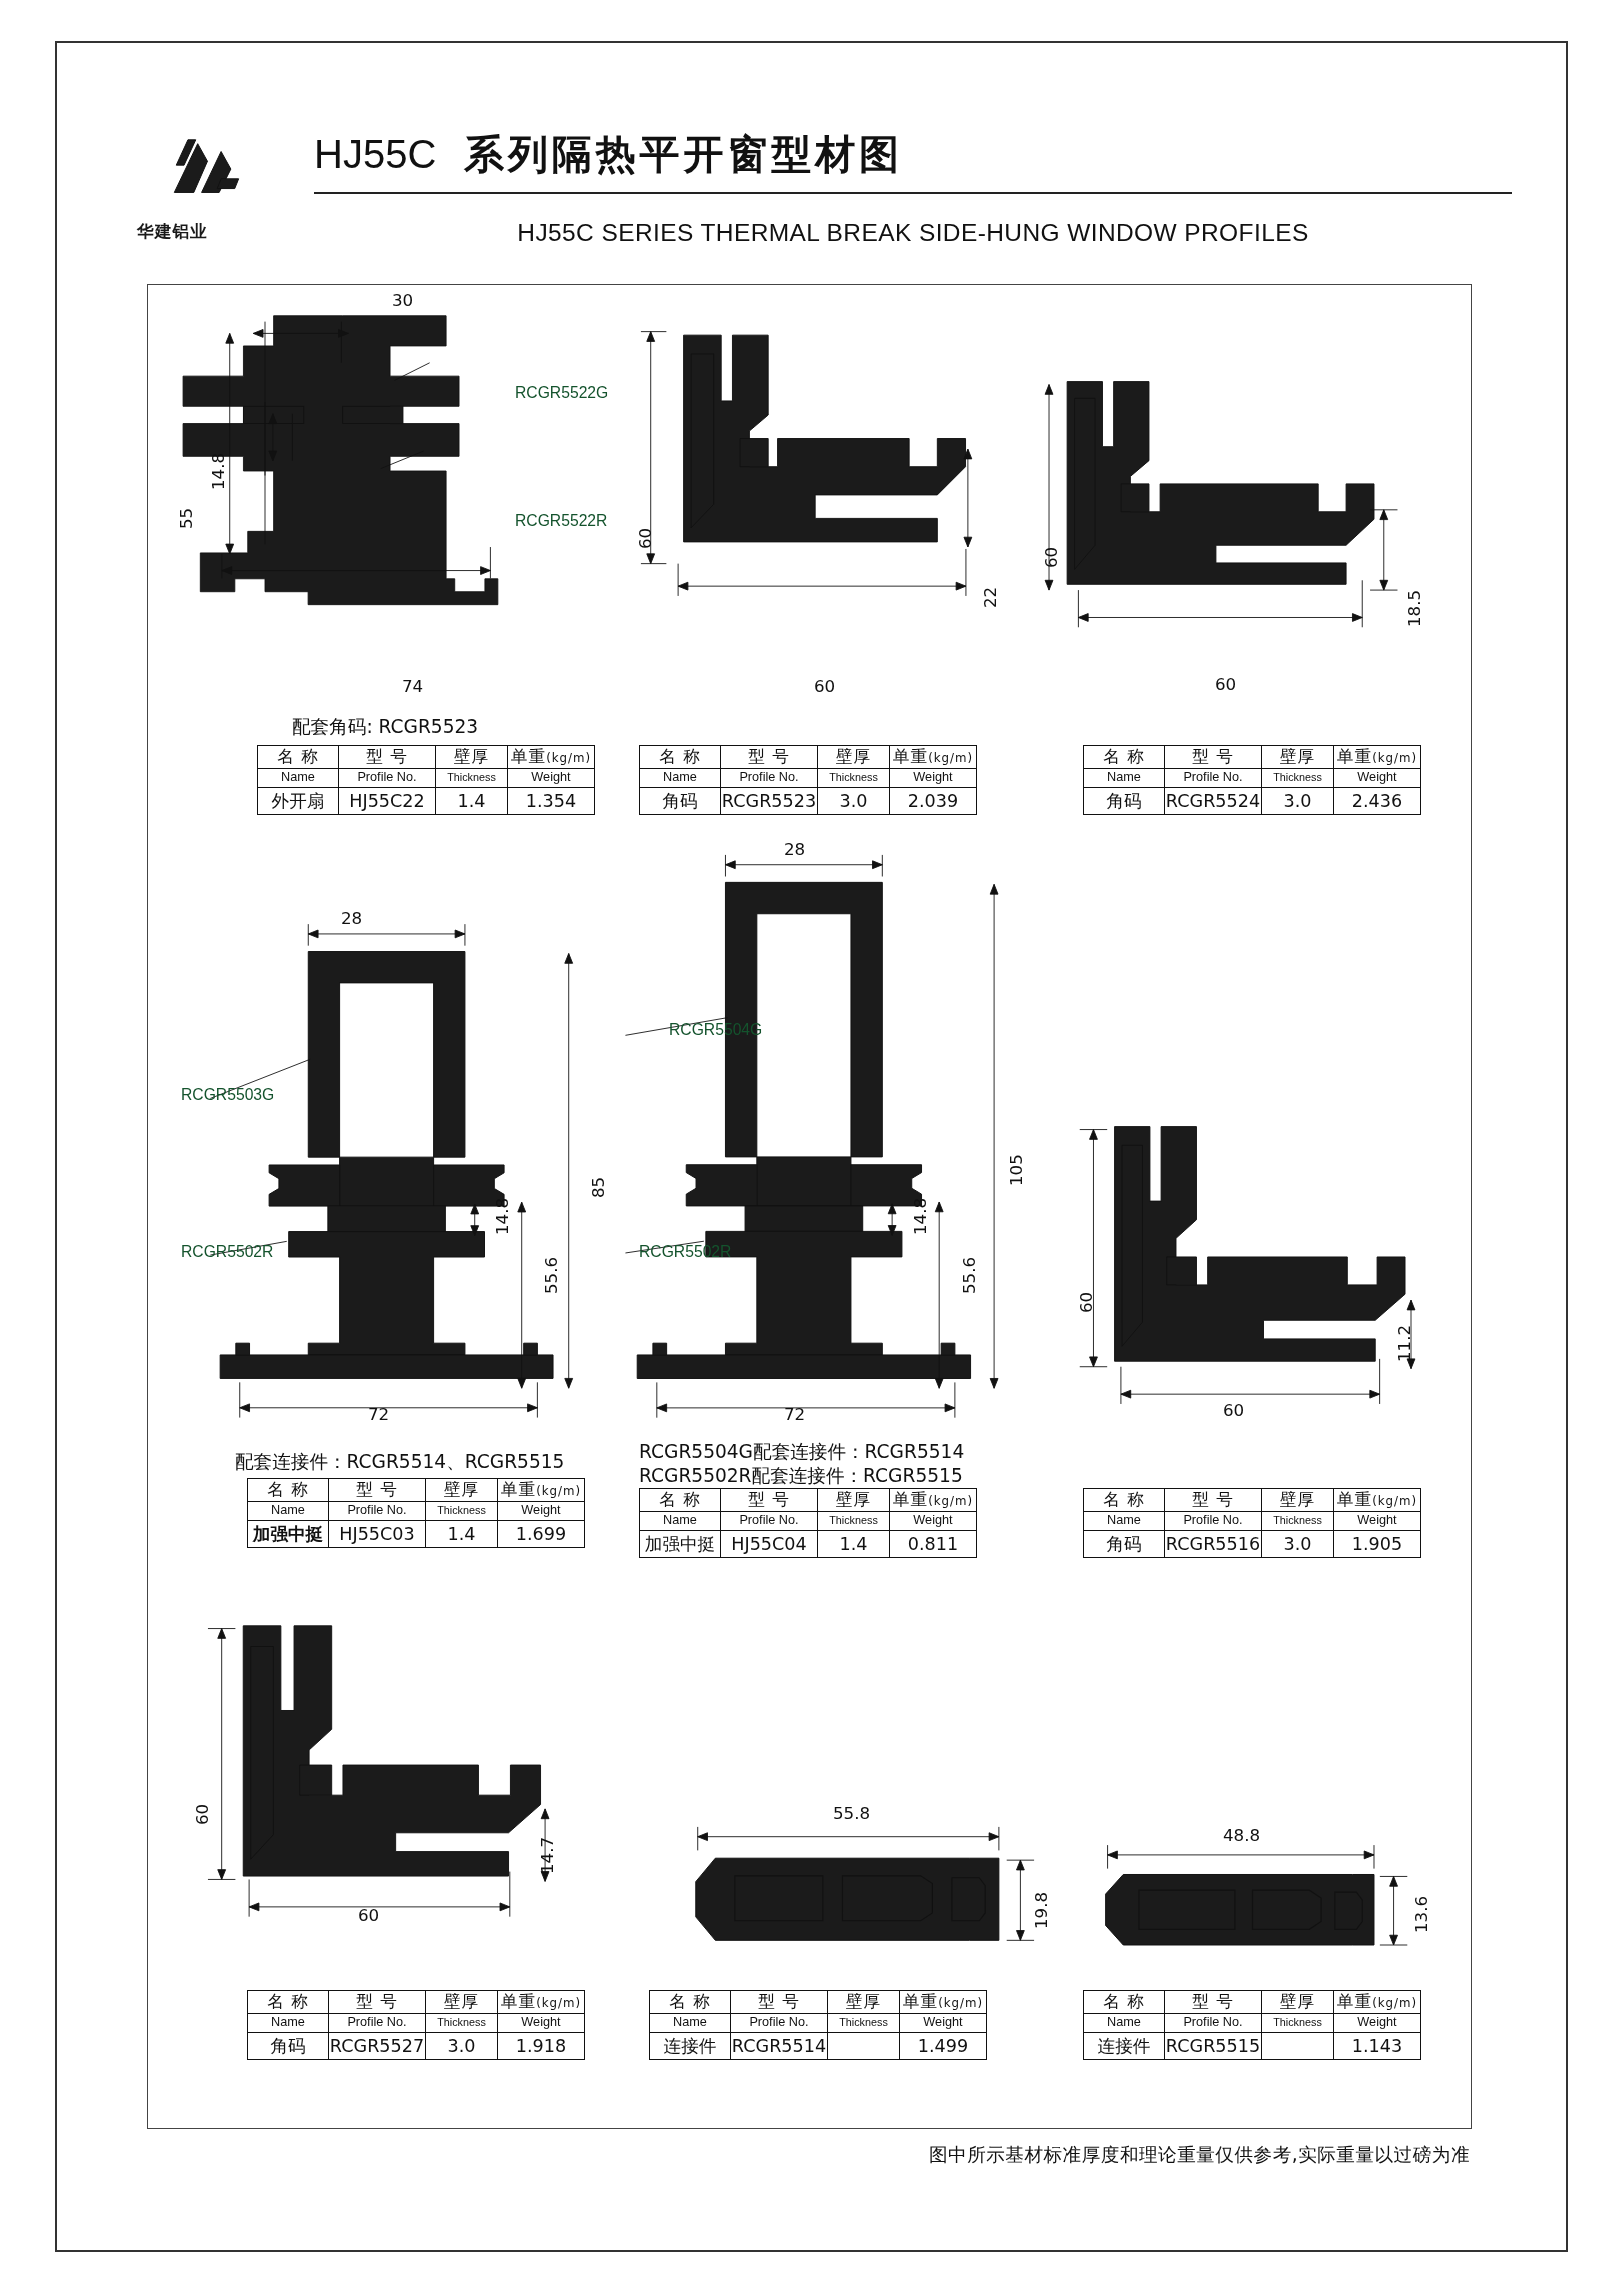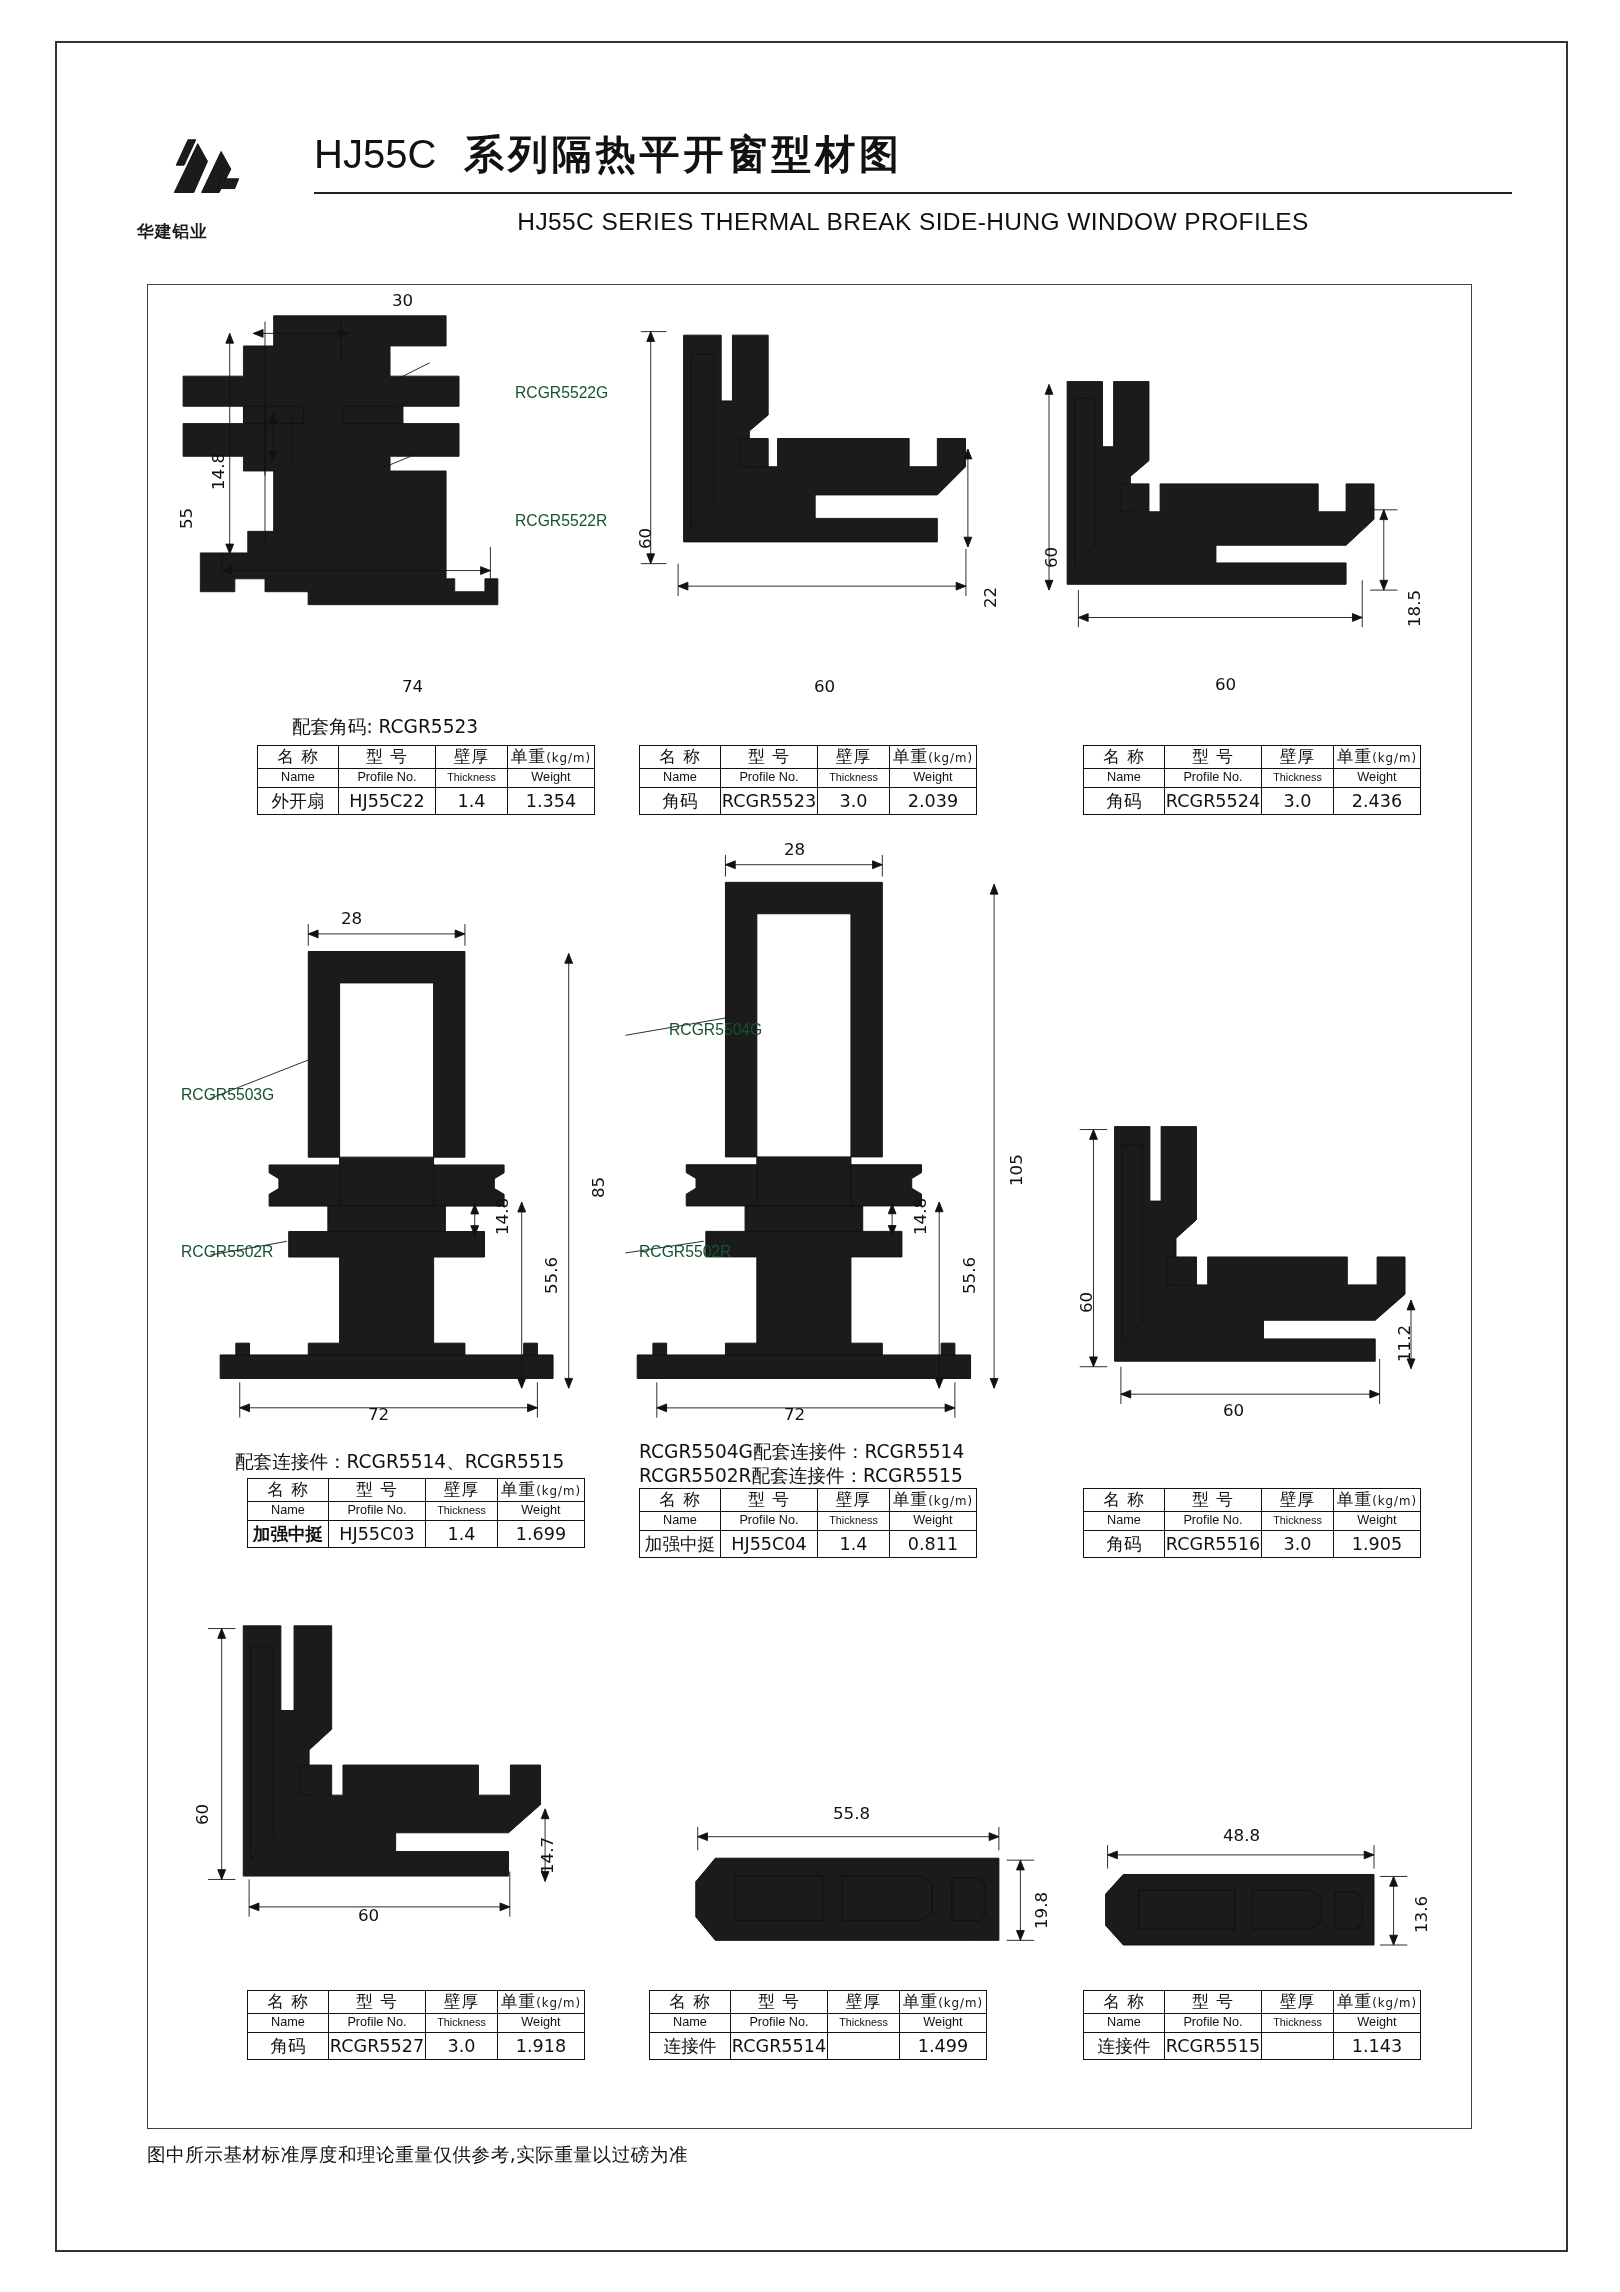--- a/index.html
+++ b/index.html
@@ -26,31 +26,31 @@
   .title-main{
     font-size:40px;color:#111;letter-spacing:1px;white-space:nowrap;
     font-family:"DejaVu Sans",sans-serif;
   }
   .title-main .code{font-family:"Liberation Sans",sans-serif;letter-spacing:0px;}
   .title-main .cn{font-weight:bold;letter-spacing:3.9px;margin-left:14px;}
   .title-rule{
     position:absolute;left:314px;top:192px;width:1198px;height:2px;background:#222;
   }
   .title-sub{
-    position:absolute;left:314px;top:208px;width:1198px;text-align:center;
+    position:absolute;left:314px;top:219px;width:1198px;text-align:center;
     font-size:24.5px;color:#111;letter-spacing:0.4px;
     font-family:"Liberation Sans",sans-serif;
   }
   
   .inner-frame{
     position:absolute;left:147px;top:284px;width:1323px;height:1843px;
     border:1px solid #444;
   }
   .footnote{
-    position:absolute;left:147px;top:2142px;width:1323px;text-align:left;
+    position:absolute;left:147px;top:2142px;width:1323px;text-align:right;
     font-size:18.6px;color:#111;letter-spacing:0.5px;
     font-family:"DejaVu Sans",sans-serif;
   }
   
   .spec-table{
     position:absolute;border-collapse:collapse;
     font-family:"DejaVu Sans",sans-serif;
   }
   .spec-table td{
     border:1px solid #111;text-align:center;color:#111;

